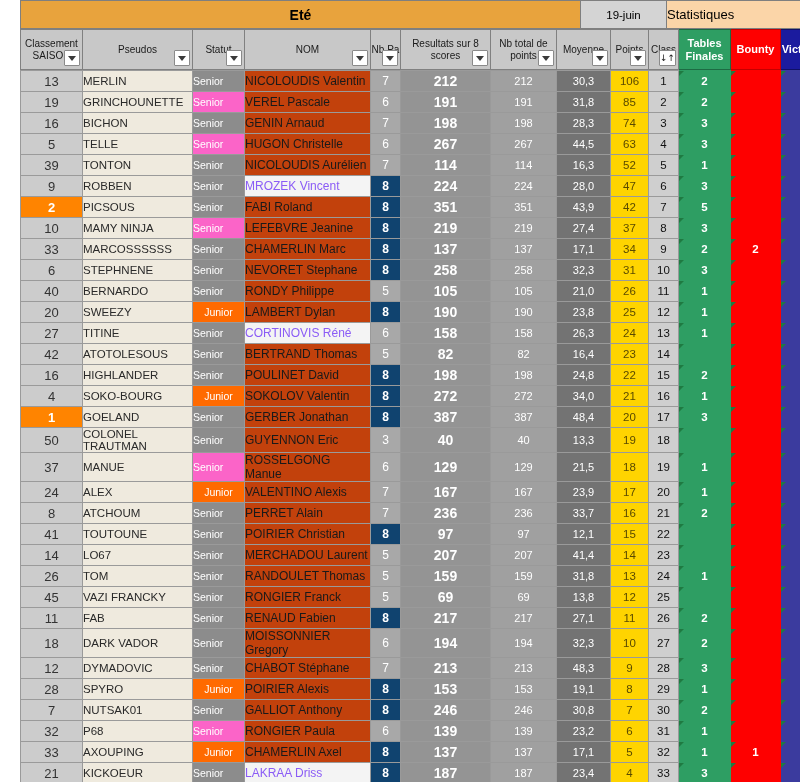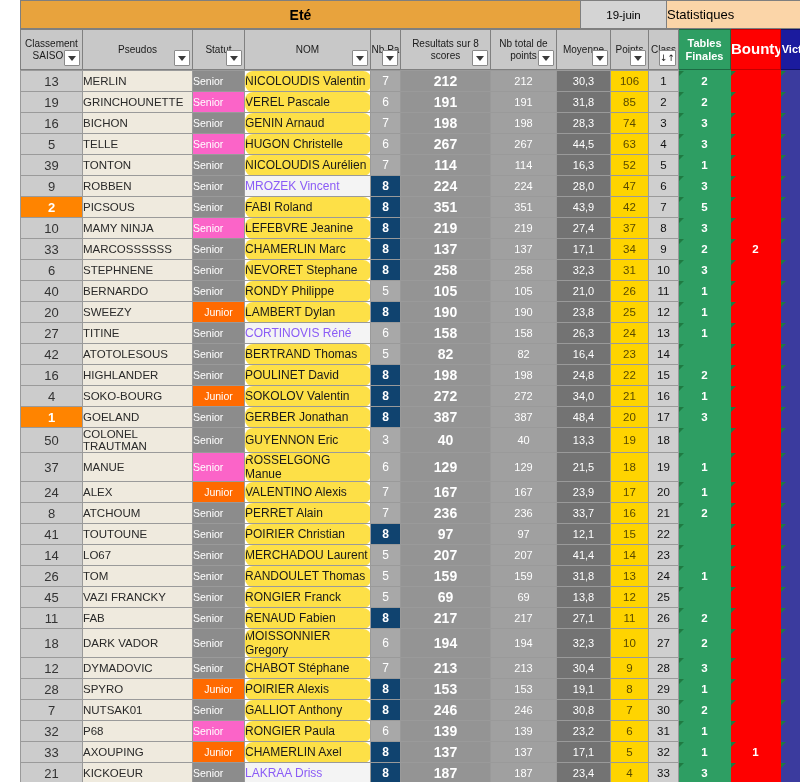--- a/index.html
+++ b/index.html
@@ -35,21 +35,21 @@
   .hrow{height:40px;}
   .hrow td{
     border:1px solid #808080;
     background:#c8c8c8;
     text-align:center;vertical-align:middle;
     font-size:10px;color:#1a1a1a;line-height:1.12;
     position:relative;
     padding:0 2px;
   }
   .hrow td.green{background:#2e9e63;color:#ffffff;font-weight:bold;font-size:11px;border-color:#1d6b43;}
-  .hrow td.red{background:#fe0000;color:#ffffff;font-weight:bold;font-size:15px;border-color:#c40000;}
+  .hrow td.red{background:#fe0000;color:#ffffff;font-weight:bold;font-size:11px;border-color:#c40000;}
   .hrow td.blue{background:#1b1b9e;color:#ffffff;font-weight:bold;font-size:11px;border-color:#101066;}
 
   .hlabel{display:block;}
   .filt{
     position:absolute;right:2px;bottom:3px;
     width:14px;height:14px;
     background:#ffffff;
     border:1px solid #8a8a8a;
     border-radius:1px;
     display:flex;align-items:center;justify-content:center;
@@ -80,21 +80,21 @@
   td.c-rank.or{background:#ff8400;color:#ffffff;font-weight:bold;}
 
   td.c-pseudo{background:#efeade;color:#2a2a2a;text-align:left;padding-left:4px;font-size:11.5px;}
 
   td.c-statut{background:#8c8c8c;color:#ffffff;text-align:left;padding-left:4px;font-size:10.5px;}
   td.c-statut.pink{background:#fb64c8;color:#ffffff;}
   td.c-statut.orange{background:#ff6a00;color:#ffffff;text-align:center;}
 
   td.c-nom{background:#8c8c8c;color:#ffffff;text-align:left;padding-left:4px;font-size:12px;}
   td.c-nom.lite{background:#f4f4f4;color:#8b5cf6;}
-  td.c-nom.cream{background:#fde047;color:#1a1a1a;border-radius:8px;}
+  td.c-nom.cream{background:#c2410c;color:#1a1a1a;}
 
   td.c-nbp{background:#a8a8a8;color:#ffffff;text-align:center;font-size:12px;}
   td.c-nbp.hi{background:#10436f;color:#ffffff;font-weight:bold;}
 
   td.c-res{background:#949494;color:#ffffff;text-align:center;font-weight:bold;font-size:14px;}
   td.c-tot{background:#a0a0a0;color:#ffffff;text-align:center;font-size:11px;}
   td.c-moy{background:#737373;color:#ffffff;text-align:center;font-size:11px;}
 
   td.c-pts{background:#ffd400;color:#5a4a00;text-align:center;font-size:11.5px;}
   td.c-cls{background:#cfcfcf;color:#111111;text-align:center;font-size:11.5px;}
@@ -702,21 +702,21 @@
           <td class="c-vic"><i class="cmt"></i><span class="z">0</span></td>
         </tr>
         <tr class="drow">
           <td class="c-rank ">12</td>
           <td class="c-pseudo">DYMADOVIC</td>
           <td class="c-statut ">Senior</td>
           <td class="c-nom cream">CHABOT Stéphane</td>
           <td class="c-nbp">7</td>
           <td class="c-res">213</td>
           <td class="c-tot">213</td>
-          <td class="c-moy">30,4</td>
+          <td class="c-moy">48,3</td>
           <td class="c-pts">9</td>
           <td class="c-cls">28</td>
           <td class="c-tf"><i class="cmt"></i>3</td>
           <td class="c-bty">
             <i class="cmt"></i>
           </td>
           <td class="c-vic"><i class="cmt"></i><span class="z">0</span></td>
         </tr>
         <tr class="drow">
           <td class="c-rank ">28</td>

